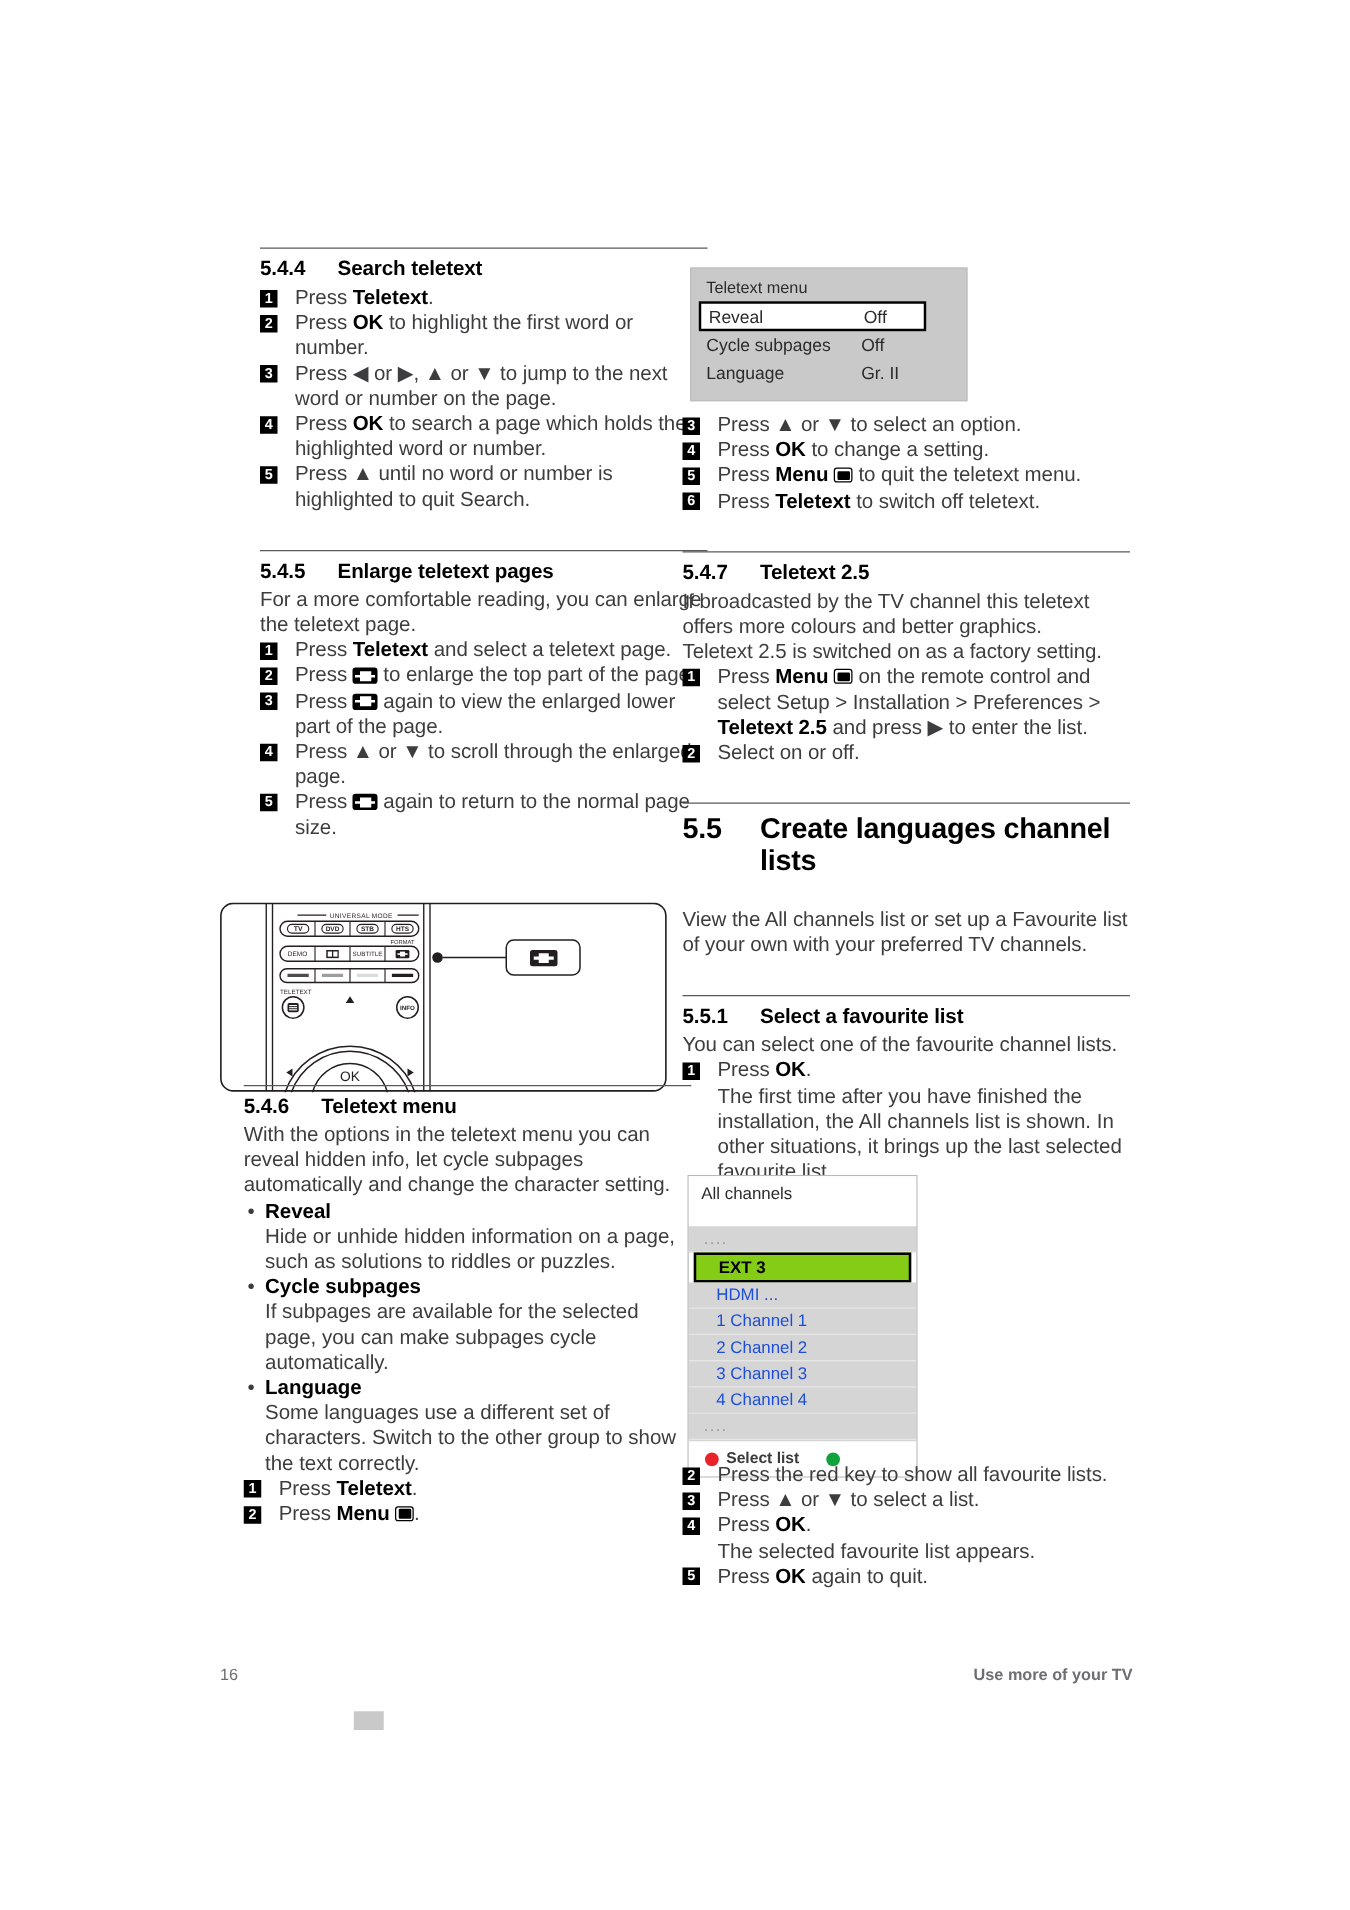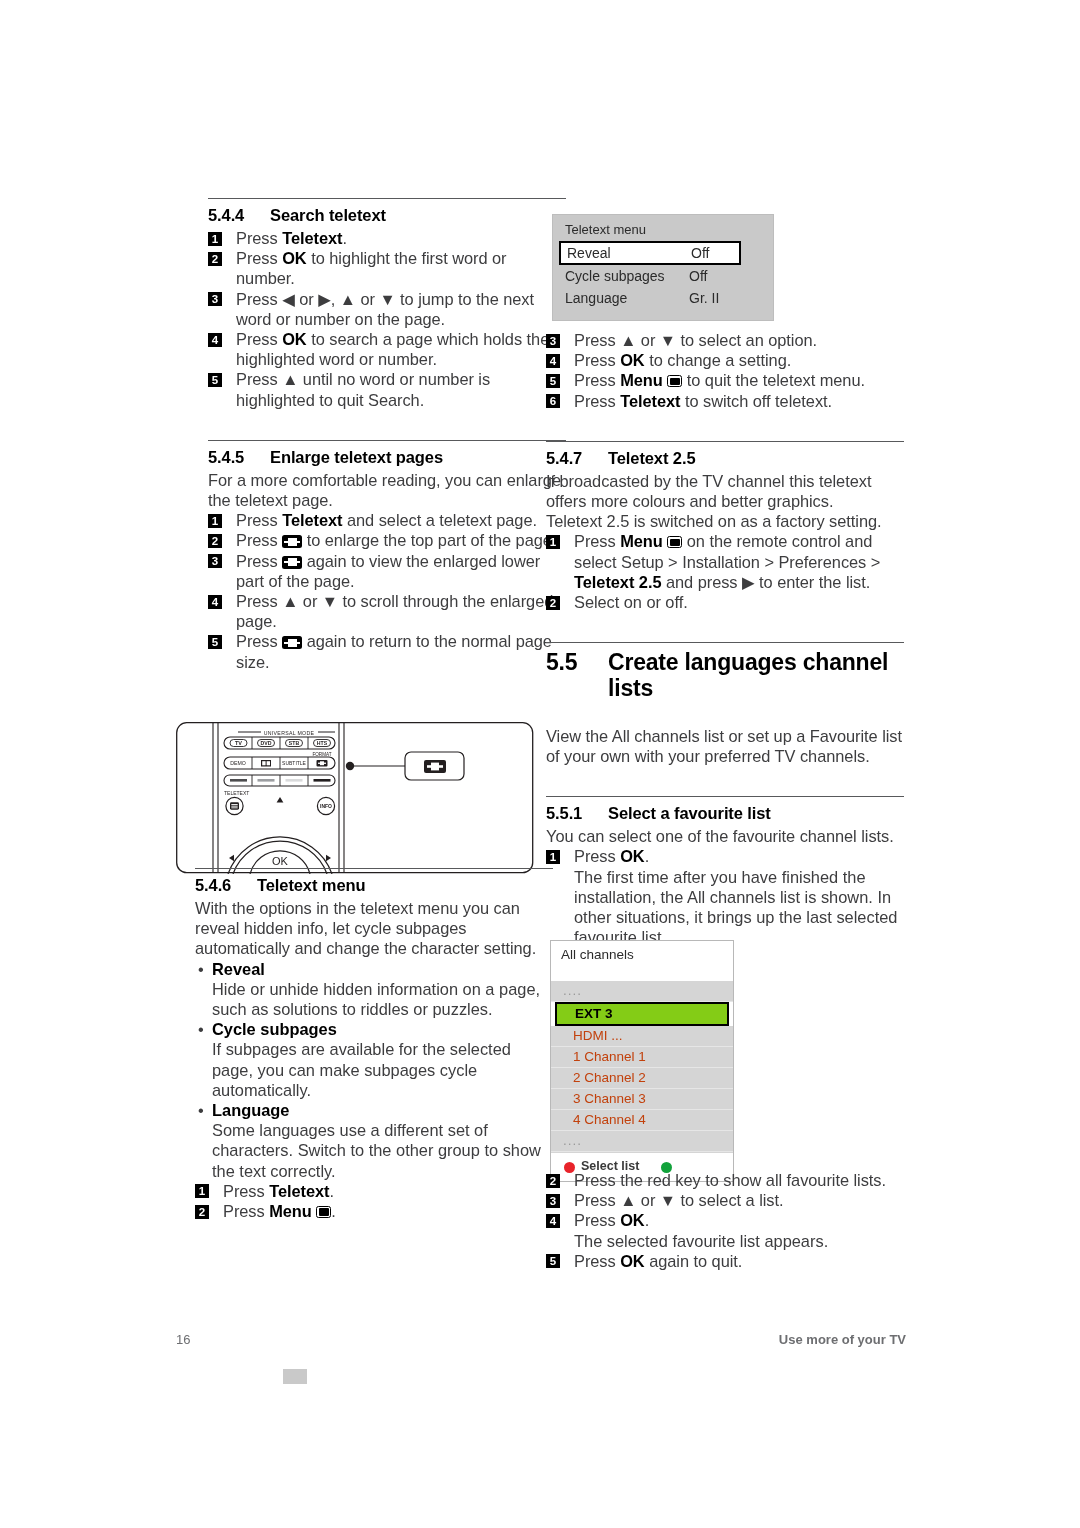--- a/index.html
+++ b/index.html
@@ -223,21 +223,21 @@
   .osd-ch .hdr {
     font-size: 13.5px;
     color: #2b2b2b;
     padding: 6px 0 19px 10px;
     background: #fff;
   }
   .ch-row {
     height: 20px;
     line-height: 20px;
     font-size: 13.5px;
-    color: #c2410c;
+    color: #1d4ed8;
     padding-left: 22px;
     background: #d5d5d5;
     border-bottom: 1px solid #e6e6e6;
   }
   .ch-row.dots { color: #9a9a9a; letter-spacing: 1px; padding-left: 12px;}
   .ch-row.sel {
     background: #84cc16;
     border: 2.2px solid #000;
     color: #000;
     font-weight: bold;

